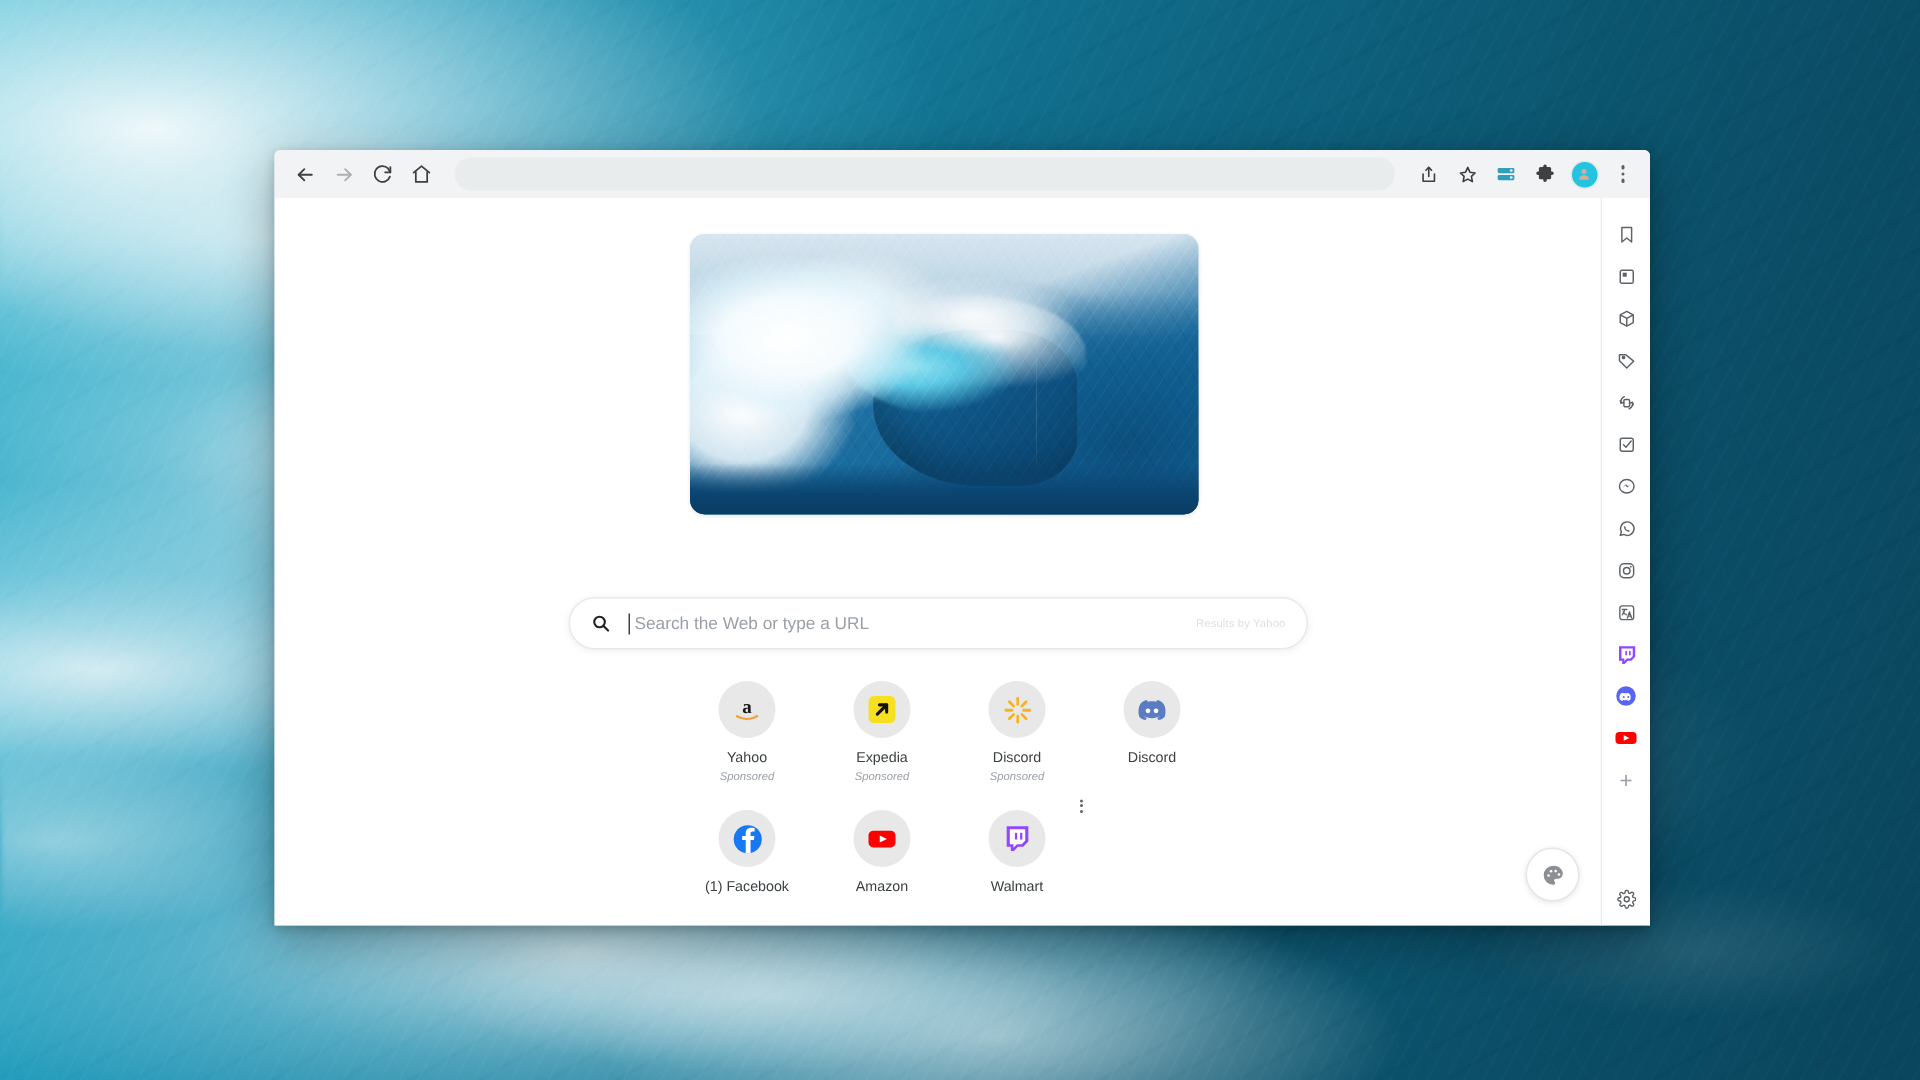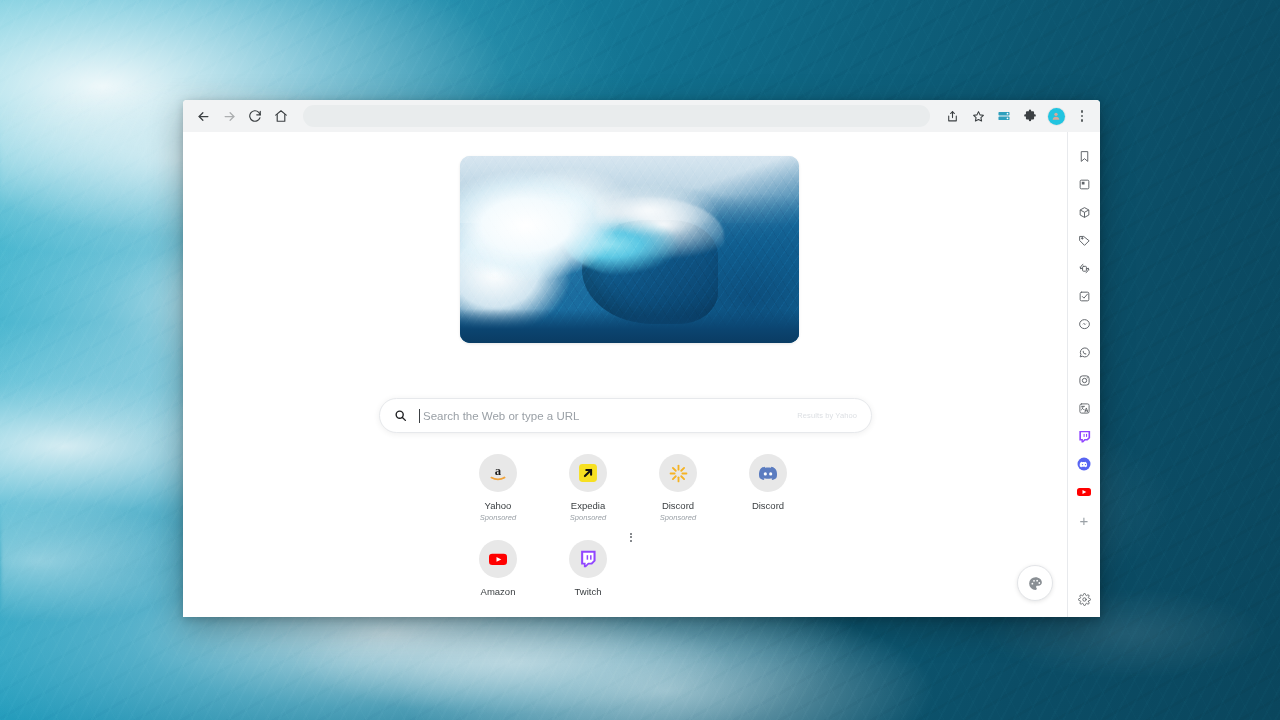--- a/index.html
+++ b/index.html
@@ -456,20 +456,30 @@
               <path d="M11.5 7.5 C8 8.2 5.5 10 4.6 13.4 c-1 3.6-.8 7 .3 9.4 1.6 1.5 3.6 2.3 5.4 2.6 l1.1-1.9 c-1-.3-2-.8-2.8-1.4 2.3 1.1 5 1.6 7.4 1.6 s5.1-.5 7.4-1.6 c-.8.6-1.8 1.1-2.8 1.4 l1.1 1.9 c1.8-.3 3.8-1.1 5.4-2.6 1.1-2.4 1.3-5.8.3-9.4 C26.5 10 24 8.2 20.5 7.5 l-.7 1.5 c-2.5-.5-5.1-.5-7.6 0 z" fill="#5b7cc0"></path>
               <circle cx="12.4" cy="17.2" r="2.1" fill="#ffffff"></circle>
               <circle cx="19.6" cy="17.2" r="2.1" fill="#ffffff"></circle>
             </svg>
           </div>
           <div class="sc-title">Discord</div>
           <div class="sc-sub"></div>
         </div>
 
 
+        <div class="sc">
+          <div class="sc-tile">
+            <svg width="23" height="23" viewBox="0 0 32 32">
+              <circle cx="16" cy="16" r="13" fill="#1877f2"></circle>
+              <path d="M18.6 16.6 h3.1 l.5-3.5 h-3.6 v-2.3 c0-1 .5-1.9 2-1.9 h1.8 V5.7 c-1-.2-2.1-.3-3.1-.3 -3.2 0-5.2 1.9-5.2 5.3 v2.4 h-3.3 v3.5 h3.3 V29 h4.5 z" fill="#ffffff"></path>
+            </svg>
+          </div>
+          <div class="sc-title">(1) Facebook</div>
+          <div class="sc-sub"></div>
+        </div>
 
         <div class="sc">
           <div class="sc-tile">
             <svg width="24" height="24" viewBox="0 0 32 32">
               <rect x="4" y="9" width="24" height="15" rx="4.4" fill="#ff0000"></rect>
               <path d="M14 13.4 L20.4 16.5 L14 19.6 Z" fill="#ffffff"></path>
             </svg>
           </div>
           <div class="sc-title">Amazon</div>
           <div class="sc-sub"></div>
@@ -482,21 +492,21 @@
               <i></i>
             </div>
           <div class="sc-tile">
             <svg width="22" height="22" viewBox="0 0 32 32">
               <path d="M6 4 H27 V19 l-5 5 h-5 l-4 4 h-3 v-4 H6 Z" fill="#9146ff"></path>
               <path d="M9 7 H24 V18 l-3.5 3.5 h-4.5 l-3.5 3.5 v-3.5 H9 Z" fill="#ffffff"></path>
               <rect x="14" y="10.5" width="2.2" height="6.5" fill="#9146ff"></rect>
               <rect x="19" y="10.5" width="2.2" height="6.5" fill="#9146ff"></rect>
             </svg>
           </div>
-          <div class="sc-title">Twitch</div>
+          <div class="sc-title">Walmart</div>
           <div class="sc-sub"></div>
         </div>
       </div>
 
       <div class="fab">
         <svg width="17" height="17" viewBox="0 0 24 24" fill="#8a8f94">
           <path d="M12 3a9 9 0 0 0 0 18c1.1 0 1.8-.8 1.8-1.7 0-.5-.2-.9-.5-1.2-.3-.3-.5-.7-.5-1.1 0-1 .8-1.7 1.7-1.7H16c2.8 0 5-2.2 5-5 0-4-4-7.3-9-7.3z"></path>
           <circle cx="7.6" cy="12.2" r="1.25" fill="#ffffff"></circle>
           <circle cx="9.9" cy="8.2" r="1.25" fill="#ffffff"></circle>
           <circle cx="14.3" cy="8.1" r="1.25" fill="#ffffff"></circle>

